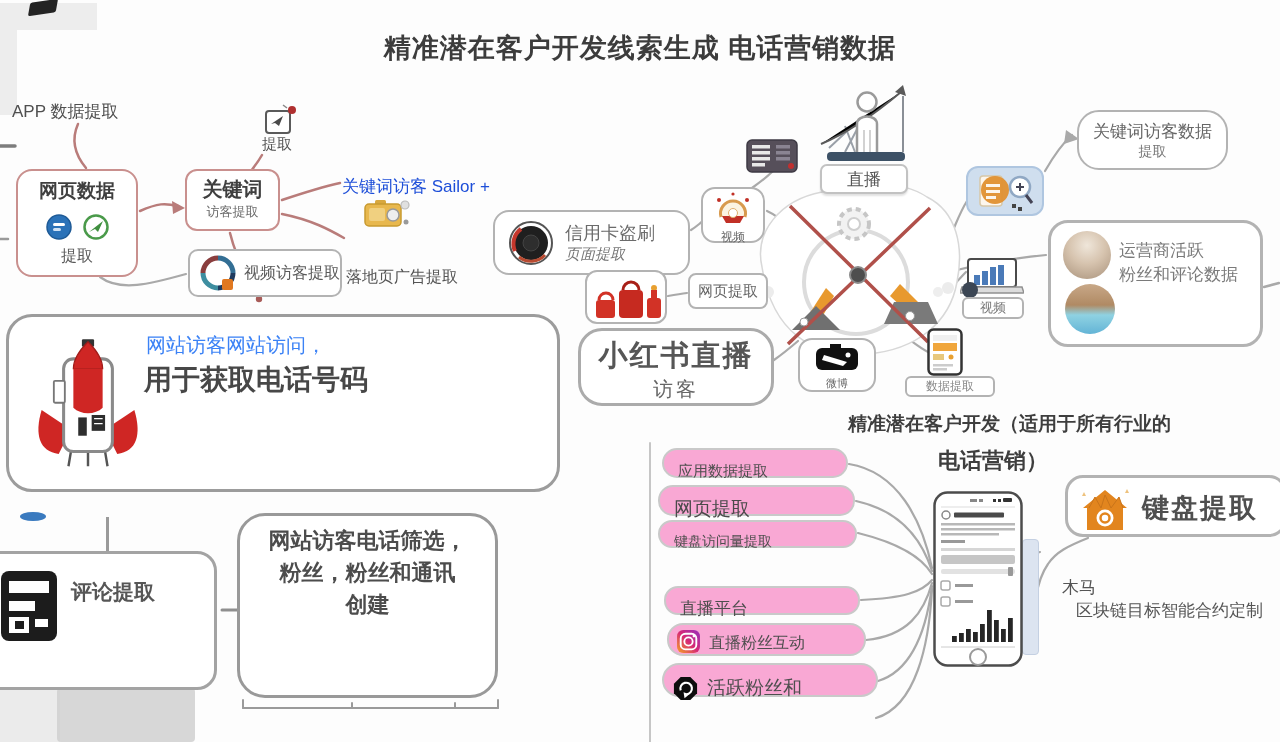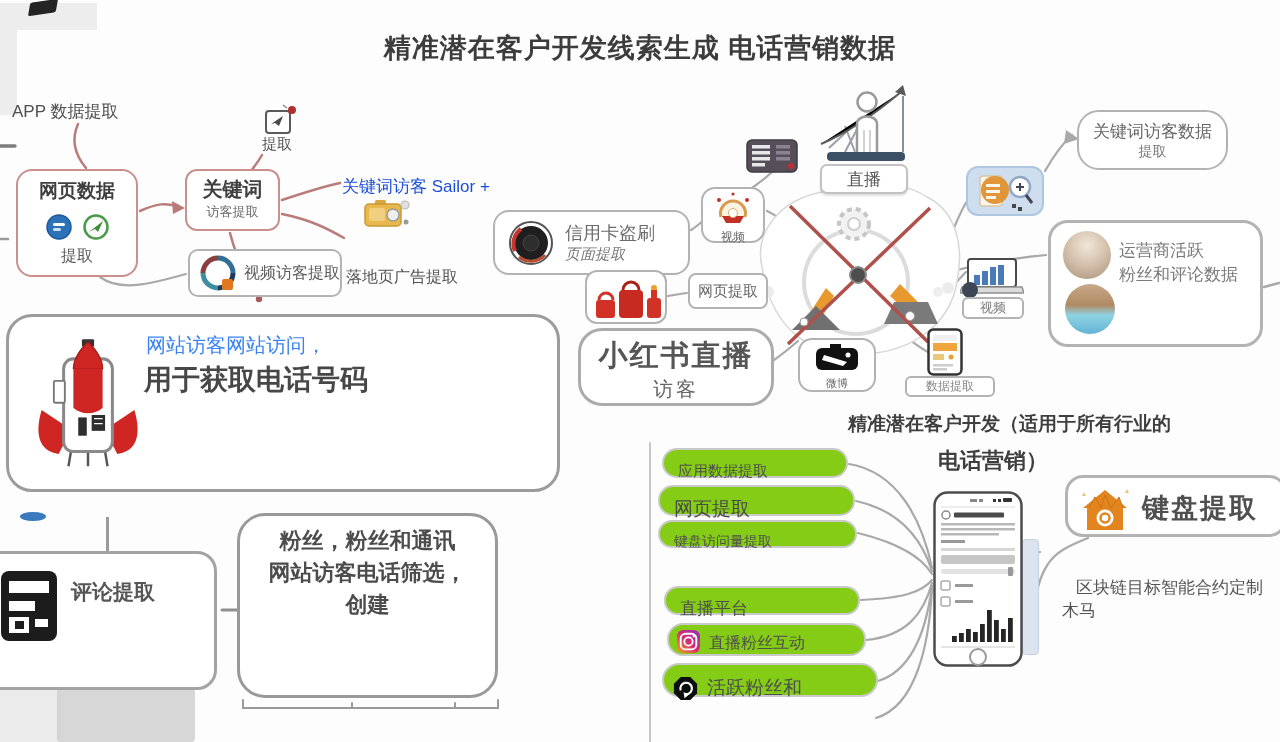--- a/index.html
+++ b/index.html
@@ -12,21 +12,21 @@
   .abs{position:absolute;}
   .node{
     position:absolute;background:#fff;border:2.5px solid #b3b3b3;
     border-radius:14px;box-sizing:border-box;
   }
   .pink{border-color:#c9908e;}
   .txt{position:absolute;white-space:nowrap;}
   .ctr{text-align:center;}
   svg{display:block;}
   .pill{
-    position:absolute;background:#84cc16;border:2px solid #c9c9c9;
+    position:absolute;background:#f9a8d4;border:2px solid #c9c9c9;
     box-sizing:border-box;display:flex;align-items:center;
     padding:16px 6px 0 14px;color:#4e4e4e;gap:8px;font-family:Liberation Serif, serif;
   }
   .avatar{position:absolute;border-radius:50%;}
   .av1{background:radial-gradient(circle at 50% 30%,#efe6da 0%,#d6c3ae 45%,#a8917a 100%);}
   .av2{background:linear-gradient(180deg,#c8a888 0%,#b08a64 42%,#8fd2e2 62%,#63b4d6 100%);}
 </style>
 </head>
 <body>
 
@@ -207,22 +207,22 @@
         <rect x="8" y="46" width="20" height="16" fill="#fff"></rect>
         <rect x="14" y="50" width="9" height="8" fill="#1c1c1c"></rect>
         <rect x="34" y="48" width="13" height="8" fill="#fff"></rect>
       </svg>
     </span>
     <div class="abs" style="left:96px;top:24px;font-size:21px;font-weight:bold;color:#565656;">评论提取</div>
   </div>
 
   <div class="node" style="left:237px;top:513px;width:261px;height:185px;border-width:3.5px;border-color:#999;border-radius:28px;z-index:3;">
     <div class="ctr" style="padding-top:9px;font-size:22px;font-weight:bold;color:#4c4c4c;line-height:1.45;">
+      <div>网站访客电话筛选，</div>
       <div>粉丝，粉丝和通讯</div>
-      <div>网站访客电话筛选，</div>
       <div>创建</div>
     </div>
   </div>
 
   <div class="node" style="left:493px;top:210px;width:197px;height:65px;border-width:2.5px;border-radius:16px;display:flex;align-items:center;gap:10px;padding-left:12px;z-index:3;">
     <span>
       <svg width="48" height="48" viewBox="0 0 48 48">
         <circle cx="24" cy="24" r="21" fill="#fff" stroke="#555" stroke-width="2"></circle>
         <circle cx="24" cy="24" r="17" fill="#1f1f1f"></circle>
         <path d="M8,32 A18,18 0 0 1 14,10" stroke="#c5372c" stroke-width="4" fill="none"></path>
@@ -470,17 +470,17 @@
         <circle cx="27" cy="34" r="8.5" fill="#fff"></circle>
         <circle cx="27" cy="34" r="4.5" fill="none" stroke="#e2851e" stroke-width="2.5"></circle>
         <polygon points="6,8 8,12 4,12" fill="#eec27e"></polygon>
           <polygon points="49,5 51,9 47,9" fill="#eec27e"></polygon>
       </svg>
     </span>
     <div class="abs" style="left:74px;top:12px;font-size:27px;font-weight:bold;color:#4f4f4f;letter-spacing:2px;">键盘提取</div>
   </div>
 
   <div class="abs" style="left:1062px;top:577px;width:215px;font-size:17px;color:#555;line-height:1.35;z-index:3;">
+    <div>木马</div>
     <div style="text-indent:14px;">区块链目标智能合约定制</div>
-    <div>木马</div>
   </div>
 
 </div>
 
 </body></html>

